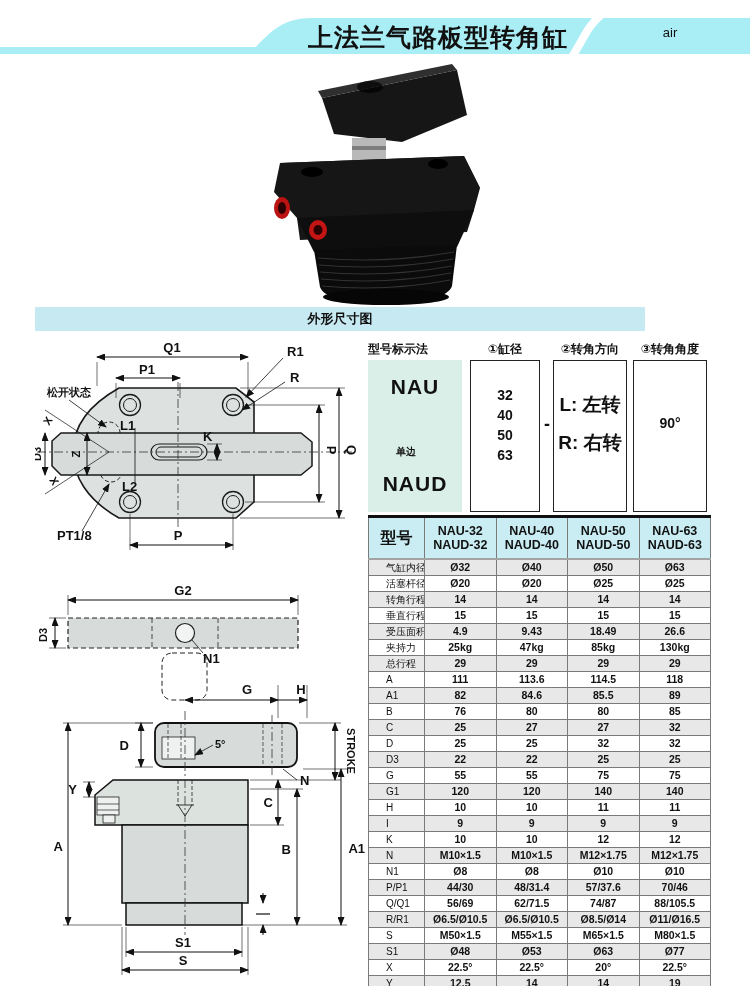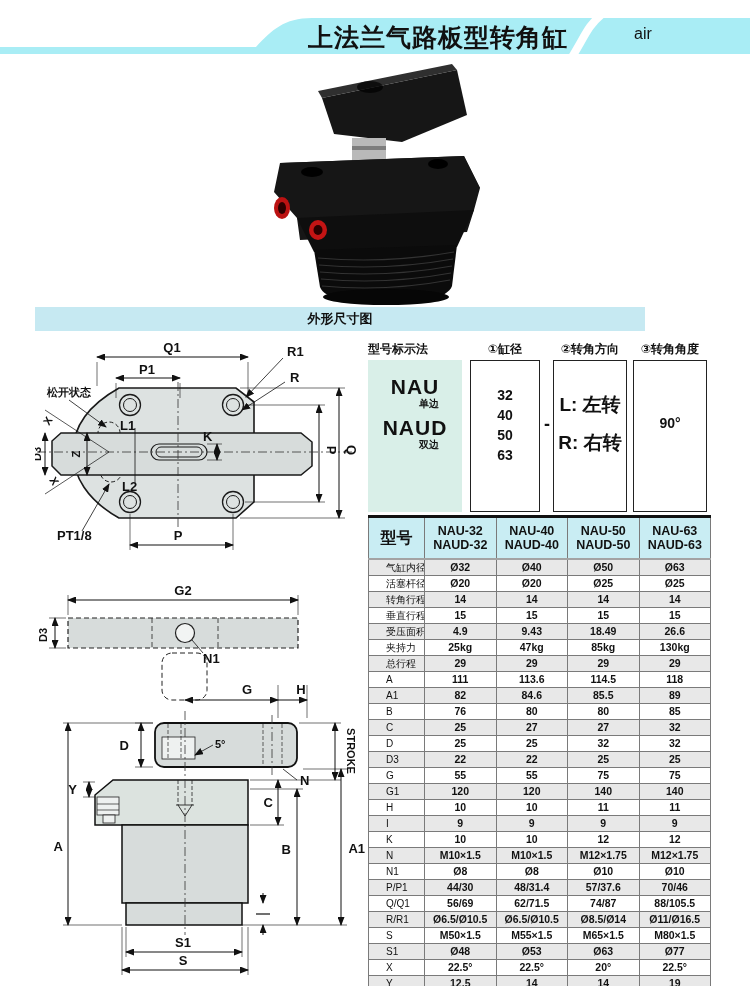--- a/index.html
+++ b/index.html
@@ -5,32 +5,32 @@
   html,body{margin:0;padding:0;background:#fbfbfa;}
   #page{position:relative;width:750px;height:986px;background:#ffffff;overflow:hidden;
         font-family:"Liberation Sans","DejaVu Sans",sans-serif;color:#111;}
   .abs{position:absolute;}
   svg text{font-family:"Liberation Sans","DejaVu Sans",sans-serif;fill:#111;}
   .dl{font-size:13px;font-weight:bold;}
   .dls{font-size:11px;font-weight:bold;}
 
   
   .title{left:278px;top:21px;width:320px;text-align:center;font-size:25px;font-weight:bold;letter-spacing:1px;}
-  .air{left:634px;top:25px;width:100px;text-align:left;font-size:16px;}
+  .air{left:620px;top:25px;width:100px;text-align:center;font-size:13px;}
 
   
   .section-bar{left:35px;top:307px;width:610px;height:24px;background:#c6e9f2;
                text-align:center;font-size:13px;font-weight:bold;line-height:24px;}
 
   
   .mhead{top:341px;height:15px;font-size:12px;font-weight:bold;}
   .box{top:360px;height:152px;box-sizing:border-box;}
   .box1{left:368px;width:94px;background:#d9efe8;text-align:center;padding-top:16px;}
   .box1 .code{font-size:21px;font-weight:bold;line-height:22px;letter-spacing:1px;}
-  .box1 .note{font-size:10px;font-weight:bold;line-height:11px;margin-left:28px;text-align:center;}
+  .box1 .note{font-size:10px;font-weight:bold;line-height:11px;margin-left:28px;text-align:left;margin-top:48px;}
   .box2{left:470px;width:70px;border:1px solid #222;background:#fff;text-align:center;padding-top:24px;}
   .box2 .bore{font-size:14px;font-weight:bold;line-height:20px;}
   .dash{left:540px;top:414px;width:14px;text-align:center;font-size:18px;font-weight:bold;}
   .box3{left:553px;width:74px;border:1px solid #222;background:#fff;text-align:center;padding-top:36px;}
   .box3 .dir{font-size:19px;font-weight:bold;line-height:16px;margin-bottom:22px;}
   .box4{left:633px;width:74px;border:1px solid #222;background:#fff;text-align:center;}
   .box4 .ang{font-size:14px;font-weight:bold;line-height:124px;}
 
   
   #spec{left:368px;top:515px;width:342px;border-collapse:collapse;table-layout:fixed;
@@ -181,21 +181,21 @@
   </svg>
 
   <div class="abs mhead" style="left:368px;width:100px">型号标示法</div>
   <div class="abs mhead" style="left:470px;width:70px;text-align:center">①缸径</div>
   <div class="abs mhead" style="left:553px;width:74px;text-align:center">②转角方向</div>
   <div class="abs mhead" style="left:633px;width:74px;text-align:center">③转角角度</div>
 
   <div class="abs box box1">
     <div class="code">NAU</div>
     <div class="note">单边</div>
-    <div class="code" style="margin-top:8px">NAUD</div>
+    <div class="code" style="margin-top:16px">NAUD</div>
     <div class="note">双边</div>
   </div>
 
   <div class="abs box box2">
     <div class="bore">32</div>
     <div class="bore">40</div>
     <div class="bore">50</div>
     <div class="bore">63</div>
   </div>
 

